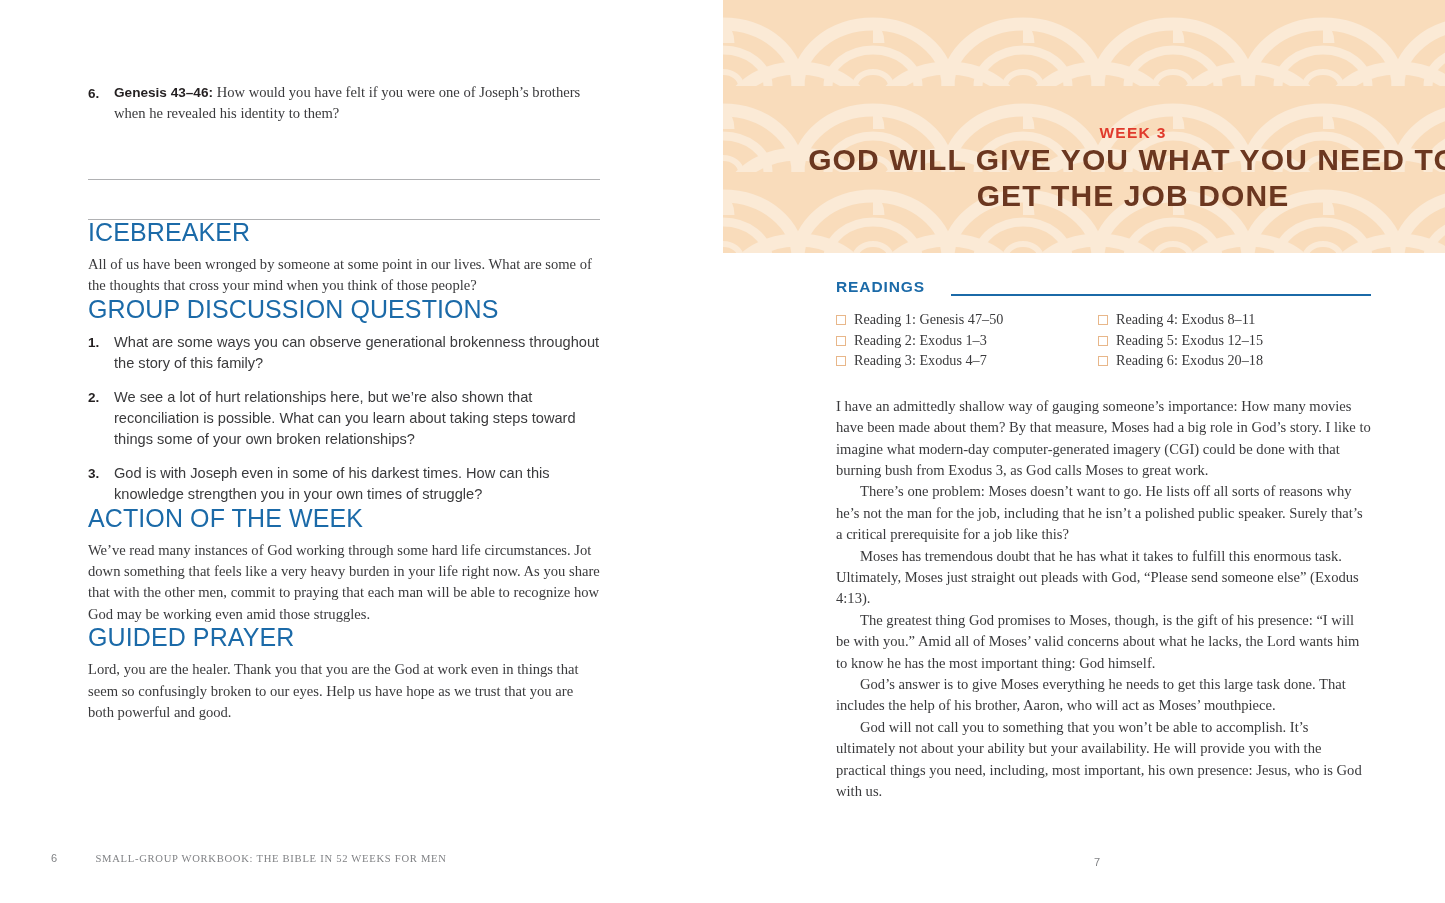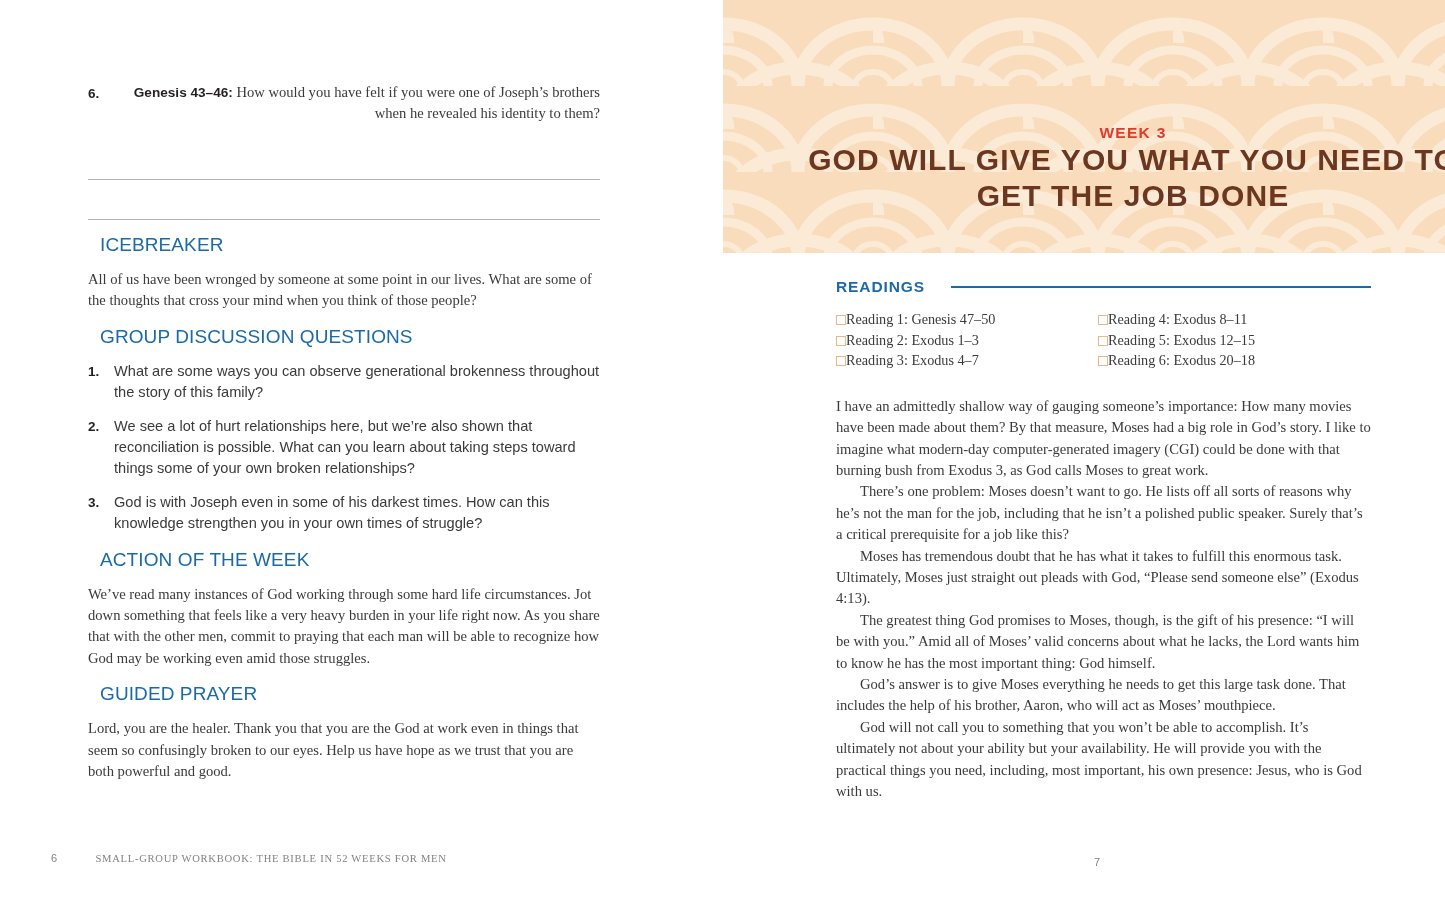--- a/index.html
+++ b/index.html
@@ -52,45 +52,44 @@
     color: #231f20;
     line-height: 21px;
     padding-top: 1px;
   }
   .q-text {
     flex: 1 1 auto;
     font-family: "Liberation Serif", serif;
     font-size: 14.6px;
     line-height: 21px;
     color: #3a3a3c;
-    text-align: right;
   }
   .q-text b {
     font-family: "Liberation Sans", sans-serif;
     font-weight: bold;
     font-size: 13.6px;
     color: #231f20;
   }
 
   .rule-line {
     width: 512px;
     height: 1px;
     background: #b0b1b3;
     margin-top: 0;
   }
   .rule-gap-1 { margin-top: 55px; }
   .rule-gap-2 { margin-top: 39px; }
 
   h2.sec-head {
     font-family: "Liberation Sans", sans-serif;
     font-weight: normal;
-    font-size: 19px;
+    font-size: 25px;
     letter-spacing: 0.1px;
     color: #1b6aa8;
-    margin: 12px;
+    margin: 0;
     padding: 0;
     line-height: 25px;
   }
   .head-gap-icebreaker { margin-top: 42px; }
   .head-gap { margin-top: 26px; }
 
   p.body-p {
     font-family: "Liberation Serif", serif;
     font-size: 14.6px;
     line-height: 21.4px;
@@ -183,21 +182,21 @@
 
   .right-content {
     position: absolute;
     left: 113px;
     top: 278px;
     width: 535px;
   }
 
   .readings-head-row {
     display: flex;
-    align-items: center;
+    align-items: flex-end;
     gap: 26px;
   }
   .readings-head {
     font-family: "Liberation Sans", sans-serif;
     font-weight: bold;
     font-size: 15.5px;
     letter-spacing: 0.9px;
     color: #1b6aa8;
     line-height: 18px;
     white-space: nowrap;
@@ -211,20 +210,21 @@
   .readings-grid {
     margin-top: 14px;
     display: grid;
     grid-template-columns: 262px 1fr;
     column-gap: 0;
     row-gap: 0;
   }
   .reading-item {
     display: flex;
     align-items: flex-start;
+    gap: 8px;
     font-family: "Liberation Serif", serif;
     font-size: 14.2px;
     line-height: 18.6px;
     color: #3a3a3c;
     padding: 0 0 2px 0;
   }
   .checkbox {
     flex: 0 0 auto;
     width: 8px;
     height: 8px;

